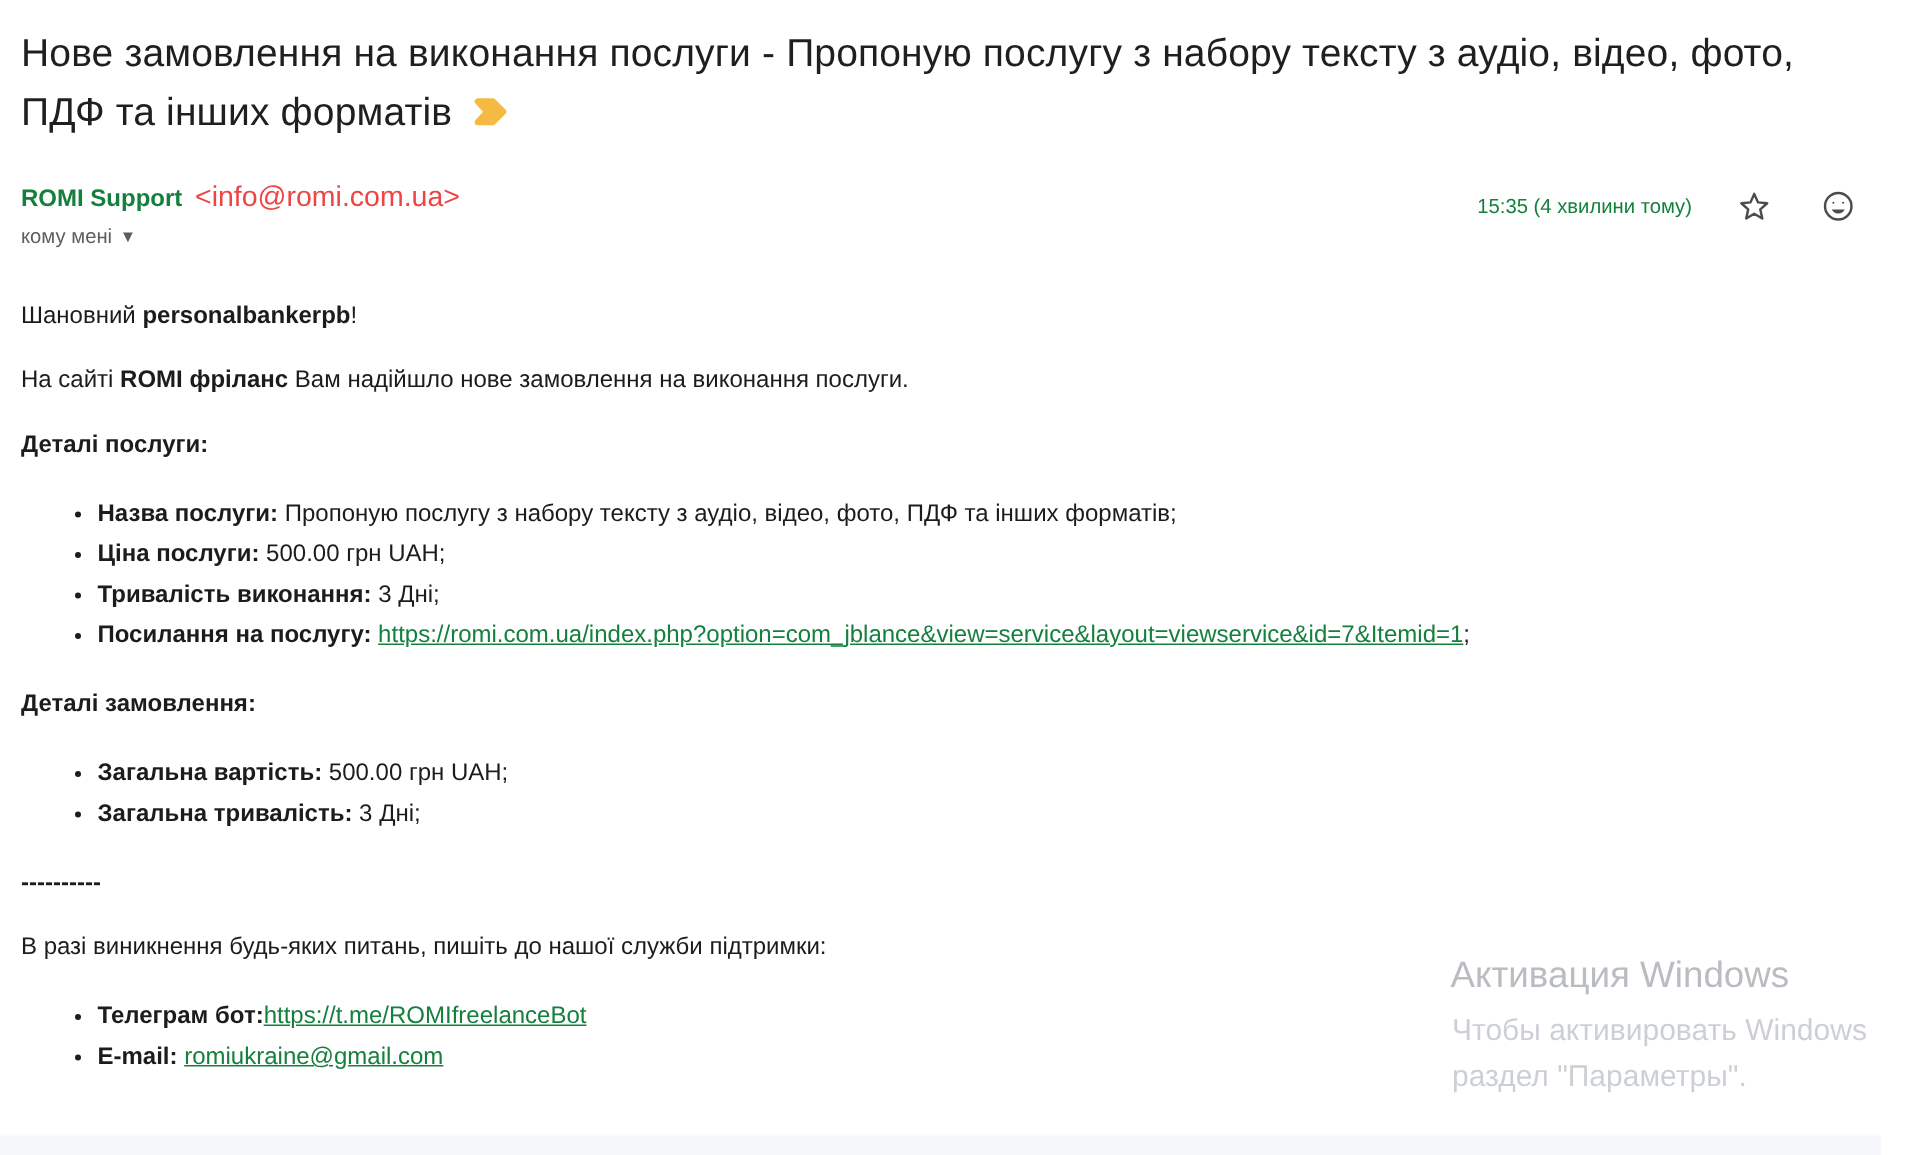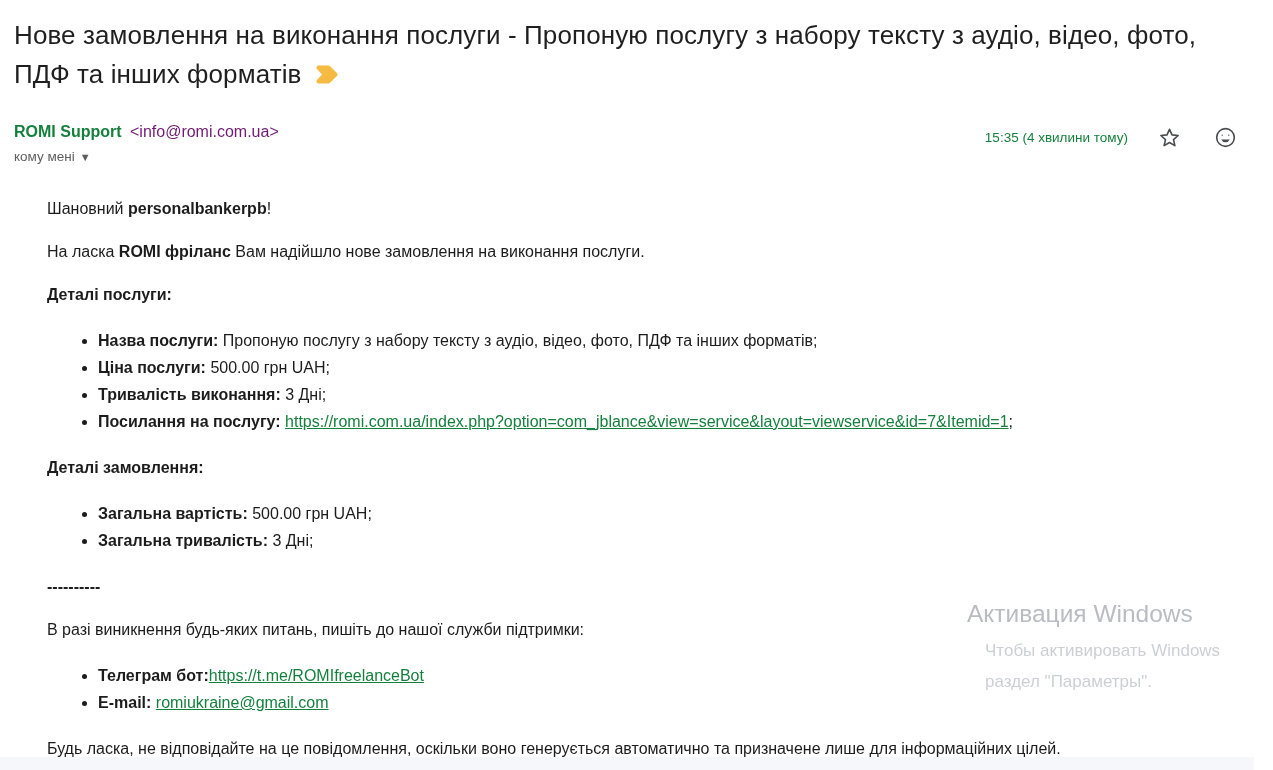--- a/index.html
+++ b/index.html
@@ -32,21 +32,21 @@
   
   .header-row {
     display: flex;
     justify-content: space-between;
     align-items: flex-start;
     padding: 0 16px 0 14px;
     margin-top: 27px;
   }
   .sender-line { font-size: 16px; line-height: 20px; }
   .sender-name { font-weight: 700; color: #15803d; }
-  .sender-email { font-size: 16px; color: #701a75; margin-left: 4px; }
+  .sender-email { font-size: 19px; color: #ef4444; margin-left: 4px; }
   .to-line {
     margin-top: 7px;
     font-size: 13.5px;
     color: #5e5e5e;
     display: inline-flex;
     align-items: center;
     gap: 5px;
     cursor: pointer;
   }
   .caret { font-size: 11px; color: #5e5e5e; }
@@ -65,21 +65,20 @@
   .icon-btn.star { margin-left: 28px; }
   .icon-btn.emoji { margin-left: 30px; }
 
   
   .mail-body {
     padding: 0 14px;
     margin-top: 33px;
     font-size: 16px;
     line-height: 21px;
     color: #1c1c1c;
-    margin-left: 33px;
   }
   .mail-body p { margin: 0 0 22px 0; }
   .mail-body ul { margin: 0 0 22px 0; padding-left: 51px; }
   .mail-body li { line-height: 27px; }
   .b { font-weight: 700; }
   a.link, .link {
     color: #15803d;
     text-decoration: underline;
     cursor: pointer;
   }
@@ -89,35 +88,35 @@
     position: absolute;
     left: 0; bottom: 0;
     width: 100%; height: 13px;
     background: #f5f7fb;
   }
 
   
   .watermark {
     position: absolute;
     left: 967px;
-    top: 599px;
+    top: 636px;
     pointer-events: none;
     white-space: nowrap;
   }
   .wm-line1 {
     font-size: 24.5px;
     line-height: 30px;
     color: #b9bcc1;
     font-weight: 400;
   }
   .wm-line2, .wm-line3 {
-    font-size: 17px;
+    font-size: 20px;
     line-height: 31px;
     color: #ccd0d5;
-    margin-left: 18px;
+    margin-left: 1px;
   }
   .wm-line2 { margin-top: 6px; }
 </style>
 </head>
 <body>
 
 <div class="page">
 
   <div class="subject-row">
     <span>Нове замовлення на виконання послуги - Пропоную послугу з набору тексту з аудіо, відео, фото, ПДФ та інших форматів</span><span class="important-marker"><svg width="24" height="19" viewBox="0 0 21 18">
@@ -152,21 +151,21 @@
           <path d="M7.5 14.2 a5 5 0 0 0 9 0 z" fill="#494c4e" stroke="none"></path>
         </svg>
       </span>
     </div>
   </div>
 
   <div class="mail-body">
 
     <p><span>Шановний </span><span class="b">personalbankerpb</span><span>!</span></p>
 
-    <p><span>На ласка </span><span class="b">ROMI фріланс</span><span> Вам надійшло нове замовлення на виконання послуги.</span></p>
+    <p><span>На сайті </span><span class="b">ROMI фріланс</span><span> Вам надійшло нове замовлення на виконання послуги.</span></p>
 
     <p class="b">Деталі послуги:</p>
 
     <ul>
       <li><span class="b">Назва послуги:</span><span> Пропоную послугу з набору тексту з аудіо, відео, фото, ПДФ та інших форматів;</span></li>
       <li><span class="b">Ціна послуги:</span><span> 500.00 грн UAH;</span></li>
       <li><span class="b">Тривалість виконання:</span><span> 3 Дні;</span></li>
       <li><span class="b">Посилання на послугу: </span><a class="link">https://romi.com.ua/index.php?option=com_jblance&amp;view=service&amp;layout=viewservice&amp;id=7&amp;Itemid=1</a><span>;</span></li>
     </ul>
 
@@ -179,21 +178,20 @@
 
     <p class="b">----------</p>
 
     <p>В разі виникнення будь-яких питань, пишіть до нашої служби підтримки:</p>
 
     <ul>
       <li><span class="b">Телеграм бот:</span><a class="link">https://t.me/ROMIfreelanceBot</a></li>
       <li><span class="b">E-mail: </span><a class="link">romiukraine@gmail.com</a></li>
     </ul>
 
-    <p>Будь ласка, не відповідайте на це повідомлення, оскільки воно генерується автоматично та призначене лише для інформаційних цілей.</p>
   </div>
 
   <div class="watermark">
     <div class="wm-line1">Активация Windows</div>
     <div class="wm-line2">Чтобы активировать Windows</div>
     <div class="wm-line3">раздел "Параметры".</div>
   </div>
 
   <div class="bottom-strip"></div>
 </div>

